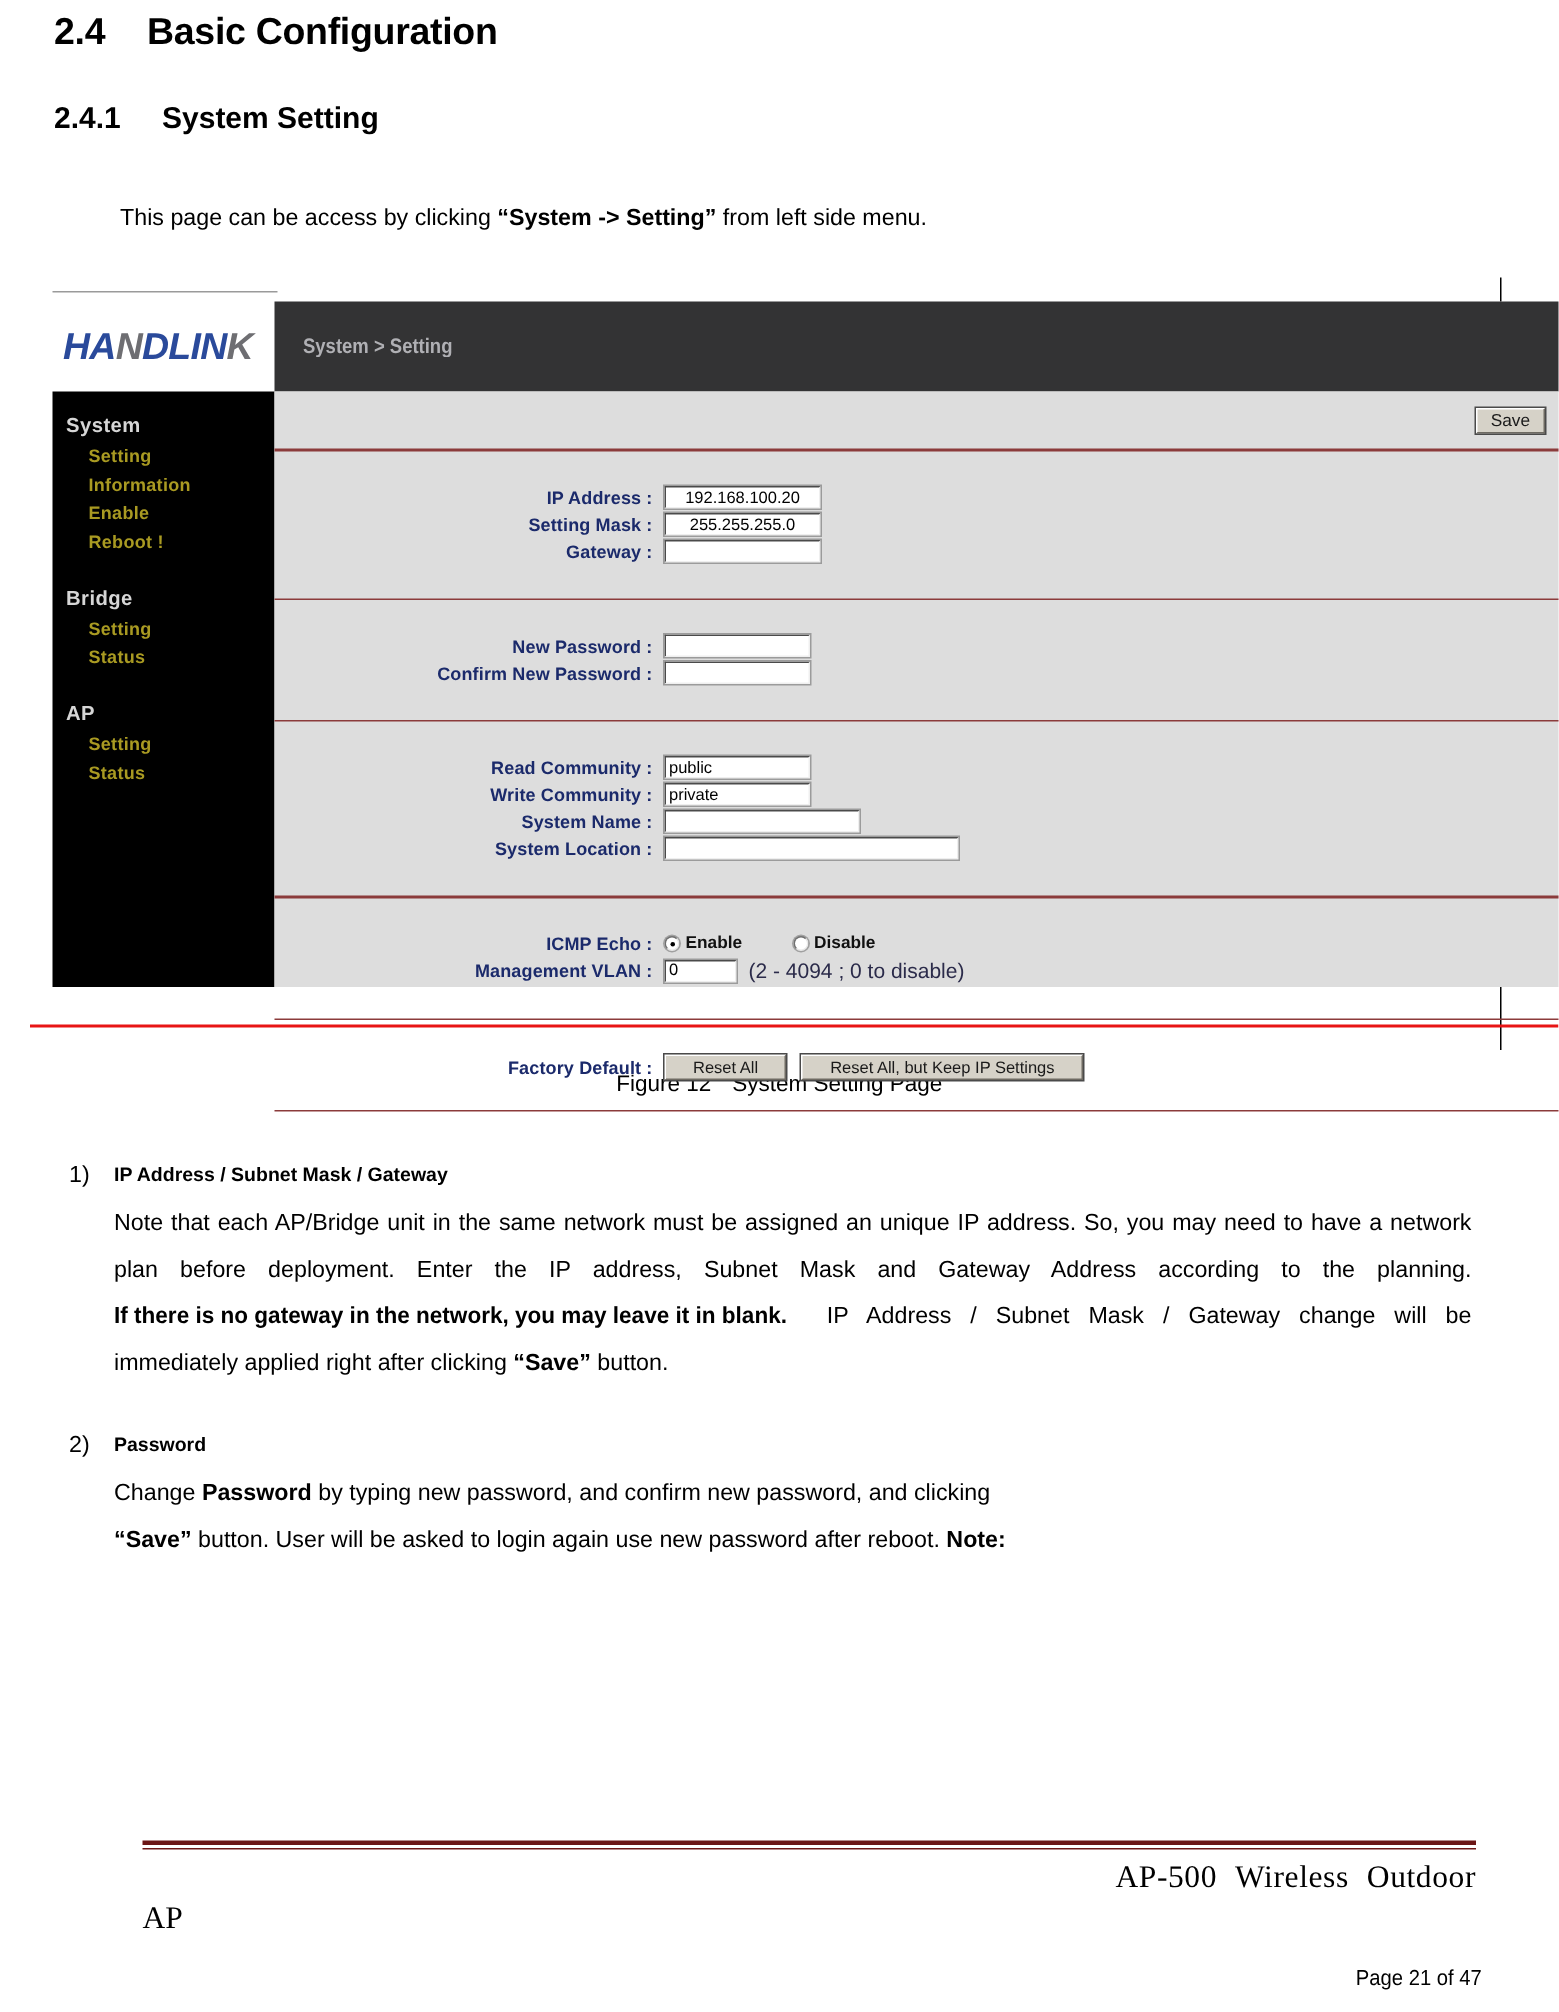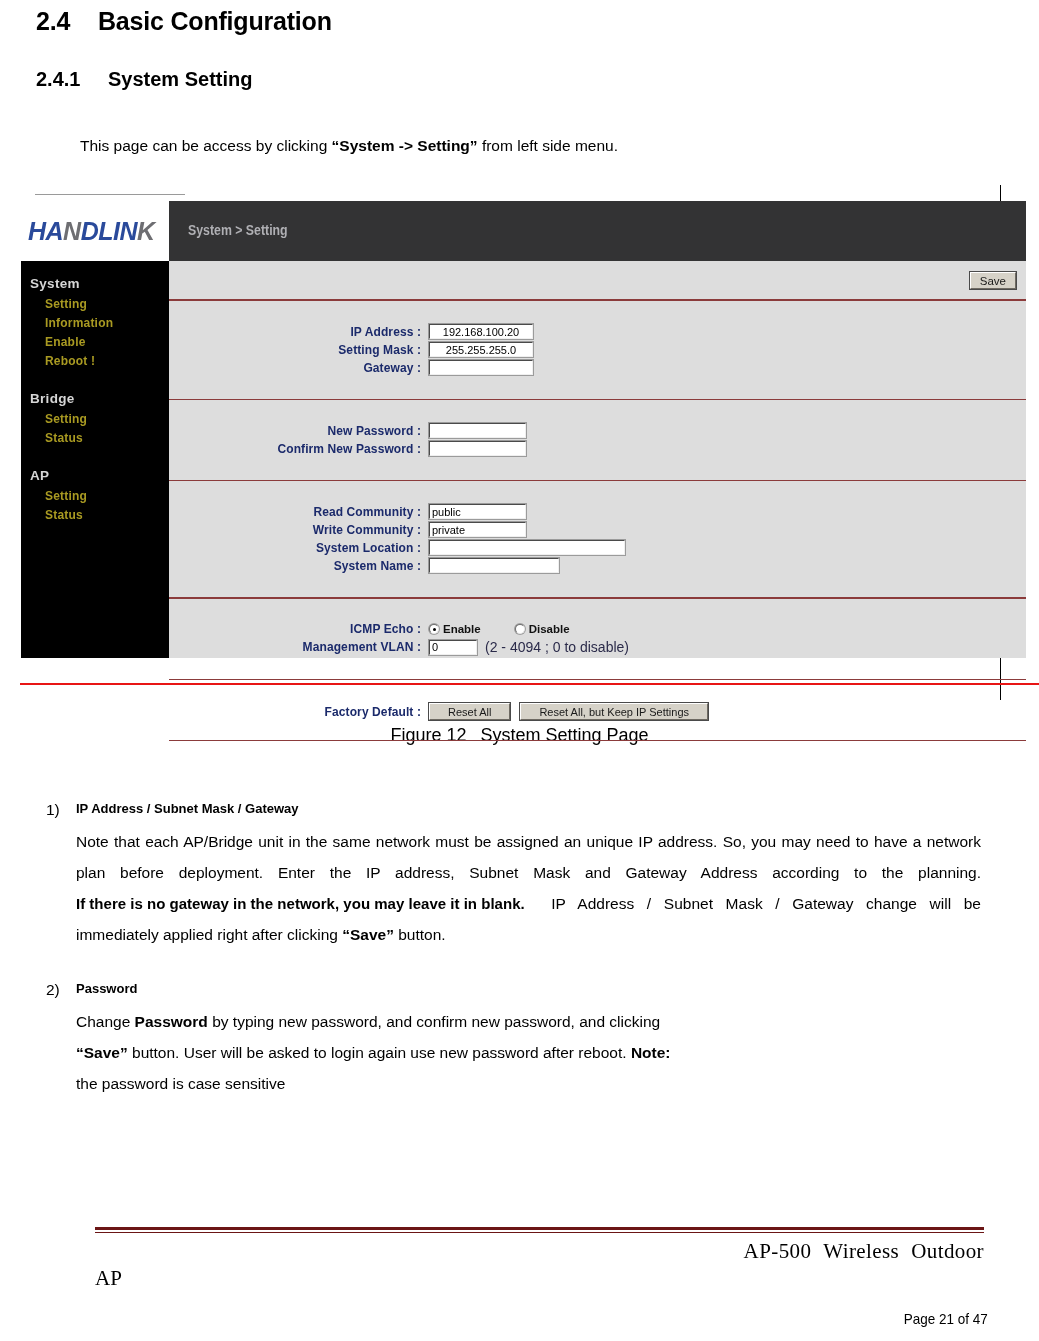--- a/index.html
+++ b/index.html
@@ -41,21 +41,21 @@
   }
   .toprule {
     position:absolute; left:35px; top:9px; width:150px; height:1px;
     background:#9a9a9a;
   }
   .vline {
     position:absolute; left:1000px; top:0px; width:1.4px; height:515px;
     background:#000;
   }
   .shot {
-    position:absolute; left:21px; top:16px;
+    position:absolute; left:35px; top:16px;
     width:1005px; height:368px;
     background:#ffffff;
     border-radius:19px;
   }
 
   
   .banner { position:absolute; left:0; top:0; width:1005px; height:60px; }
   .logo-cell {
     position:absolute; left:0; top:0; width:148px; height:60px;
     background:#ffffff;
@@ -192,21 +192,21 @@
   .pad10 { height:10px; }
   .pad14 { height:14px; }
 
   .bottomred {
     position:absolute; left:20px; top:498px; width:1019px; height:1.5px;
     background:#e81515;
   }
 
   
   .figcap {
-    text-align:center; font-size:18px; margin:13px;
+    text-align:center; font-size:15px; margin:2px;
     padding:27px 0 0 0; letter-spacing:0px;
   }
   .figcap .gap { display:inline-block; width:14px; }
 
   
   .items { padding:37px 40px 0 40px; }
   .item { display:flex; margin-bottom:0px; }
   .item .mark {
     width:36px; flex:0 0 36px;
     font-size:15.5px; padding-top:1px; padding-left:6px;
@@ -360,26 +360,26 @@
         <div class="pad10"></div>
         <div class="row">
           <div class="lbl">Read Community :</div>
           <input class="inp w-sm" value="public" style="">
         </div>
         <div class="row">
           <div class="lbl">Write Community :</div>
           <input class="inp w-sm" value="private" style="">
         </div>
         <div class="row">
+          <div class="lbl">System Name :</div>
+          <input class="inp w-lg" value="" style="">
+        </div>
+        <div class="row">
           <div class="lbl">System Location :</div>
           <input class="inp w-xl" value="" style="">
-        </div>
-        <div class="row">
-          <div class="lbl">System Name :</div>
-          <input class="inp w-lg" value="" style="">
         </div>
         <div class="pad10"></div>
       </div>
       <div class="hrule"></div>
 
       <div class="sect">
         <div class="pad10"></div>
         <div class="row">
           <div class="lbl">ICMP Echo :</div>
           <div class="radio-group">
@@ -432,21 +432,20 @@
       <p class="para"><span>Note that each AP/Bridge unit in the same network must be assigned an unique IP address. So, you may need to have a network plan before deployment. Enter the IP address, Subnet Mask and Gateway Address according to the planning. </span><span class="cond">If there is no gateway in the network, you may leave it in blank.</span><span> IP Address / Subnet Mask / Gateway change will be immediately applied right after clicking </span><b>“Save”</b><span> button.</span></p>
     </div>
   </div>
 
   <div class="item item2">
     <div class="mark">2)</div>
     <div class="body">
       <div class="head">Password</div>
       <p class="para2"><span>Change </span><b>Password</b><span> by typing new password, and confirm new password, and clicking</span></p>
       <p class="para2"><b>“Save”</b><span> button. User will be asked to login again use new password after reboot. </span><b>Note:</b></p>
-      <p class="para2">the password is case sensitive</p>
     </div>
   </div>
 </div>
 
 <div class="footer">
   <div class="foot-rule-wrap">
     <div class="foot-rule-a"></div>
     <div class="foot-rule-b"></div>
   </div>
   <div class="foot-txt">

